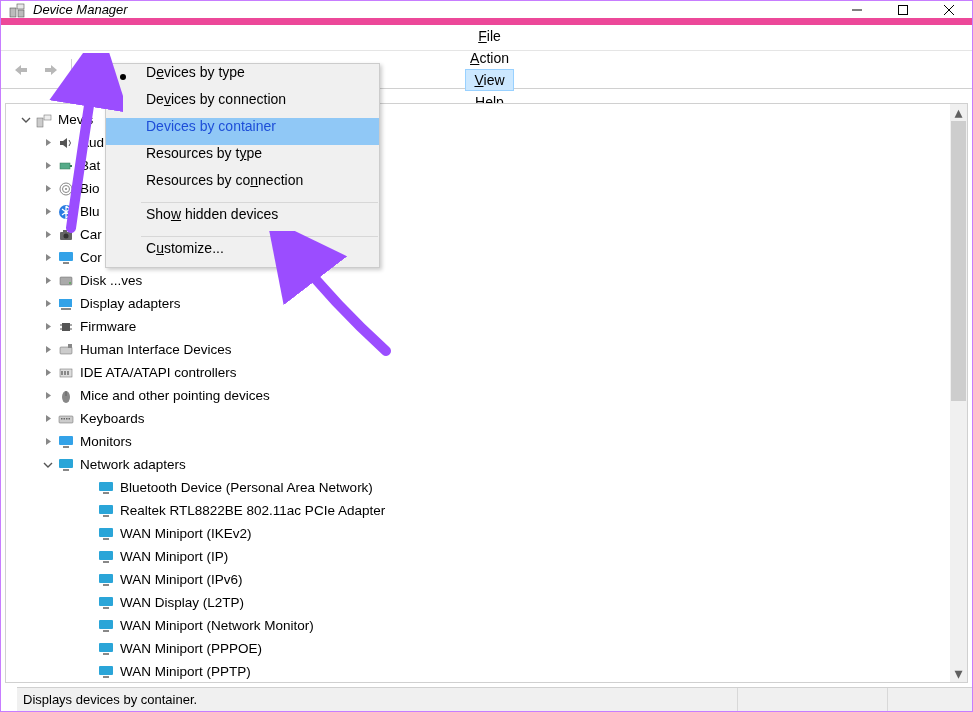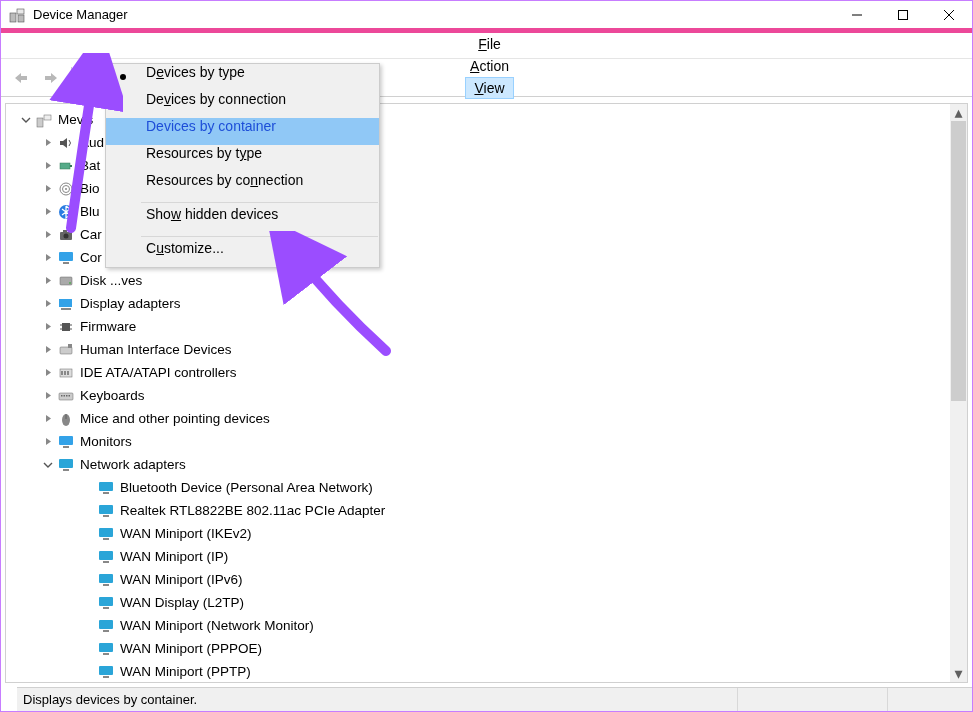--- a/index.html
+++ b/index.html
@@ -1,18 +1,18 @@
 <!DOCTYPE html>
 <html><head>
 <meta charset="utf-8">
 <style>
 * { box-sizing: border-box; margin: 0; padding: 0; font-family: "Segoe UI", Tahoma, sans-serif; }
 body { width: 973px; height: 712px; background: #fff; border: 1px solid #c77dff; overflow: hidden; position: relative; }
 
-.titlebar { height: 32px; display: flex; align-items: center; padding-left: 8px; border-bottom: 5px solid #ec4899; }
+.titlebar { height: 24px; display: flex; align-items: center; padding-left: 8px; border-bottom: 7px solid #ec4899; font-style: italic; }
 .titlebar-icon { width: 16px; height: 16px; margin-right: 8px; }
 .titlebar-text { font-size: 13px; color: #000; flex: 1; }
 .winbtn { width: 46px; height: 36px; display: flex; align-items: center; justify-content: center; }
 .winbtn svg { width: 10px; height: 10px; }
 
 .menubar { height: 26px; display: flex; align-items: center; padding-left: 6px; font-size: 14px; border-bottom: 1px solid #e5e5e5; flex-direction: column; }
 .menu-item { padding: 3px 9px; cursor: default; }
 .menu-item.active { background: #cce8ff; border: 1px solid #99d1ff; padding: 2px 8px; }
 .menu-item .underline { text-decoration: underline; }
 
@@ -273,40 +273,40 @@
         <span>IDE ATA/ATAPI controllers</span>
       </div>
 
     <div class="tree-row lvl1">
         <span class="expander">
           <svg width="9" height="9" viewBox="0 0 9 9">
             <path d="M2 1 L7 4.5 L2 8 Z" fill="#888"></path>
           </svg>
         </span>
         <span class="node-icon"><svg viewBox="0 0 16 16">
+            <ellipse cx="8" cy="9" rx="4" ry="6" fill="#888"></ellipse>
+            <line x1="8" y1="3" x2="8" y2="8" stroke="#555" stroke-width="0.8"></line>
+          </svg></span>
+        <span>Mice and other pointing devices</span>
+      </div>
+
+    <div class="tree-row lvl1">
+        <span class="expander">
+          <svg width="9" height="9" viewBox="0 0 9 9">
+            <path d="M2 1 L7 4.5 L2 8 Z" fill="#888"></path>
+          </svg>
+        </span>
+        <span class="node-icon"><svg viewBox="0 0 16 16">
             <rect x="1" y="5" width="14" height="7" rx="1" fill="#ccc" stroke="#666" stroke-width="0.5"></rect>
             <rect x="3" y="7" width="1.5" height="1.5" fill="#666"></rect>
             <rect x="5.5" y="7" width="1.5" height="1.5" fill="#666"></rect>
             <rect x="8" y="7" width="1.5" height="1.5" fill="#666"></rect>
             <rect x="10.5" y="7" width="1.5" height="1.5" fill="#666"></rect>
           </svg></span>
         <span>Keyboards</span>
-      </div>
-
-    <div class="tree-row lvl1">
-        <span class="expander">
-          <svg width="9" height="9" viewBox="0 0 9 9">
-            <path d="M2 1 L7 4.5 L2 8 Z" fill="#888"></path>
-          </svg>
-        </span>
-        <span class="node-icon"><svg viewBox="0 0 16 16">
-            <ellipse cx="8" cy="9" rx="4" ry="6" fill="#888"></ellipse>
-            <line x1="8" y1="3" x2="8" y2="8" stroke="#555" stroke-width="0.8"></line>
-          </svg></span>
-        <span>Mice and other pointing devices</span>
       </div>
 
     <div class="tree-row lvl1">
         <span class="expander">
           <svg width="9" height="9" viewBox="0 0 9 9">
             <path d="M2 1 L7 4.5 L2 8 Z" fill="#888"></path>
           </svg>
         </span>
         <span class="node-icon"><svg viewBox="0 0 16 16">
             <rect x="1" y="2" width="14" height="9" rx="1" class="ic-monitor"></rect>

